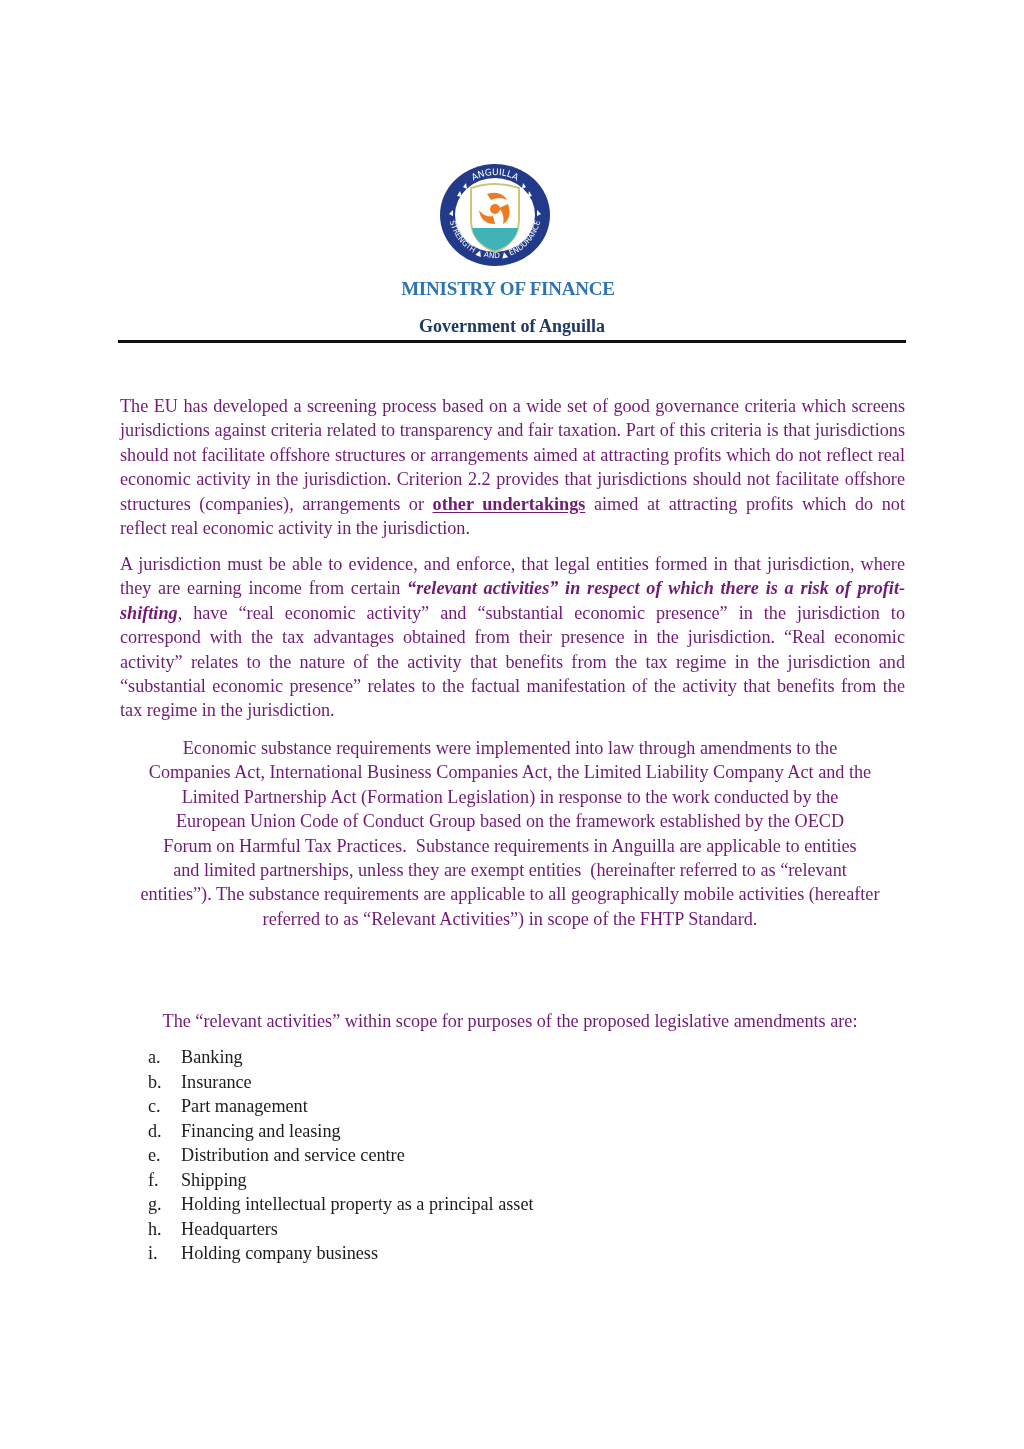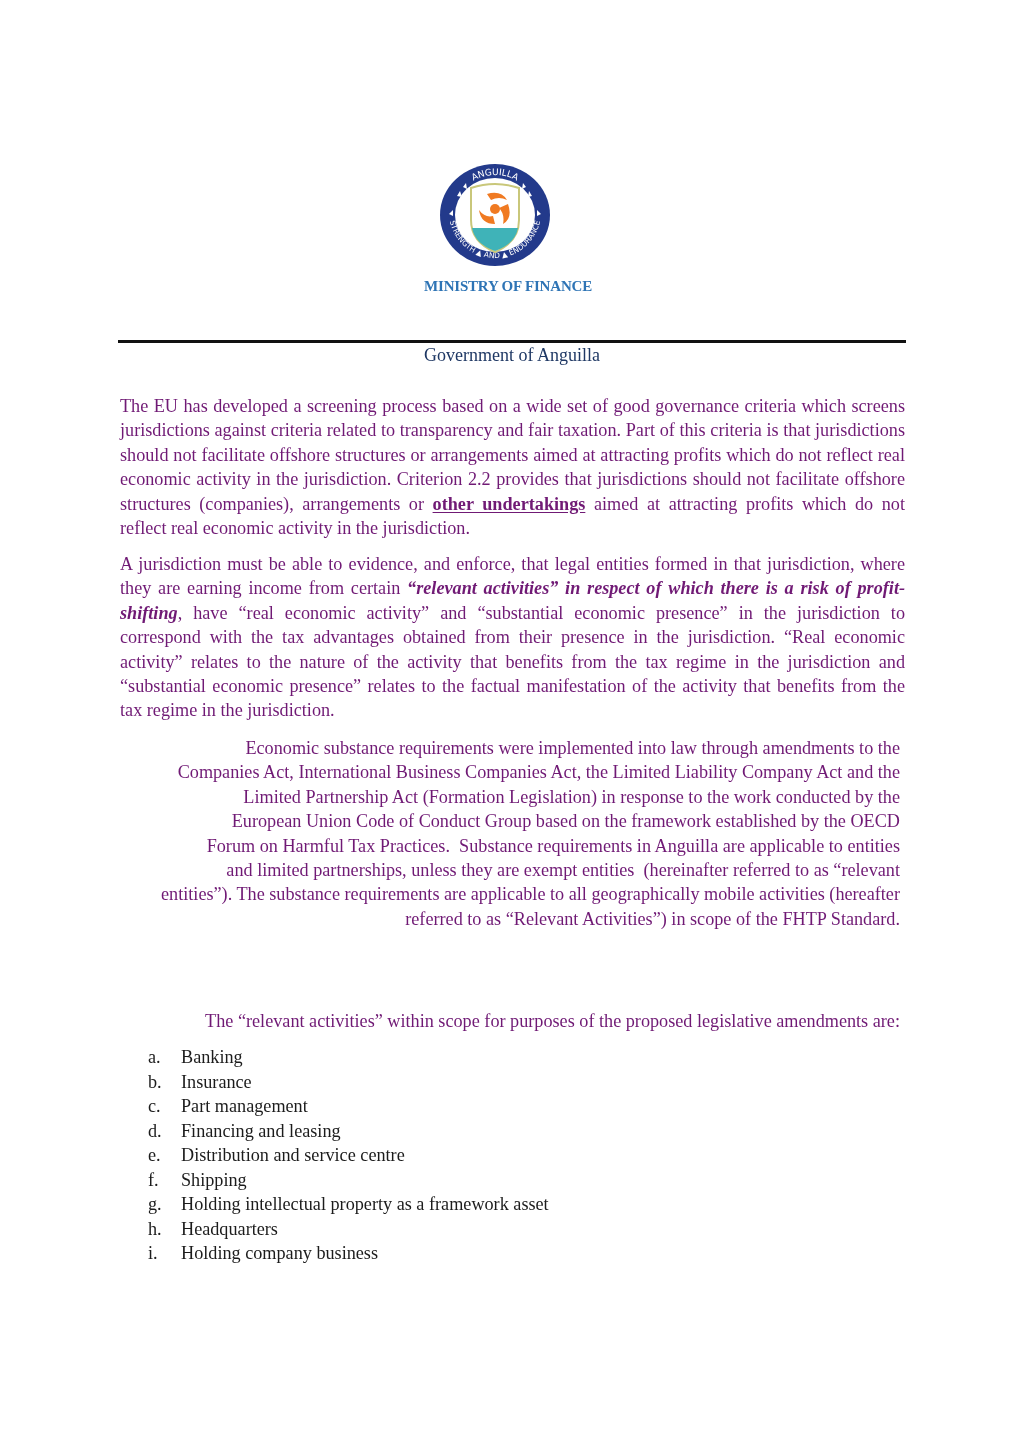--- a/index.html
+++ b/index.html
@@ -28,56 +28,55 @@
       top: 162px;
       width: 116px;
       height: 106px;
     }
     .ministry-title {
       position: absolute;
       left: 0;
       width: 1016px;
       top: 278px;
       text-align: center;
-      font-size: 15px;
+      font-size: 19px;
       font-weight: bold;
       color: #2e74b5;
       letter-spacing: -0.2px;
     }
     .gov-subtitle {
       position: absolute;
       left: 0;
       width: 1024px;
       top: 316px;
       text-align: center;
       font-size: 18px;
-      font-weight: normal;
+      font-weight: bold;
       color: #1f3864;
-      margin-top: 29px;
     }
     .header-rule {
       position: absolute;
       left: 118px;
       top: 340px;
       width: 788px;
       height: 0;
       border-top: 3px solid #111111;
     }
     
     .para {
       position: absolute;
       left: 120px;
       width: 785px;
       font-size: 18.2px;
       line-height: 24.4px;
       margin: 0;
       color: #701a75;
     }
     .justify { text-align: justify; text-align-last: left; }
-    .ragged { text-align: right; width: 780px; }
+    .ragged { text-align: center; width: 780px; }
     #p1 { top: 394px; }
     #p2 { top: 552px; }
     #p3 { top: 736px; }
     #p4 { top: 1009px; }
     .bi { font-weight: bold; font-style: italic; }
     .bu { font-weight: bold; text-decoration: underline; text-underline-offset: 2px; }
 
     .list {
       position: absolute;
       left: 148px;
@@ -179,21 +178,21 @@
     <li>
         <span class="marker">e.</span>
         <span>Distribution and service centre</span>
       </li>
     <li>
         <span class="marker">f.</span>
         <span>Shipping</span>
       </li>
     <li>
         <span class="marker">g.</span>
-        <span>Holding intellectual property as a framework asset</span>
+        <span>Holding intellectual property as a principal asset</span>
       </li>
     <li>
         <span class="marker">h.</span>
         <span>Headquarters</span>
       </li>
     <li>
         <span class="marker">i.</span>
         <span>Holding company business</span>
       </li>
   </ul>

